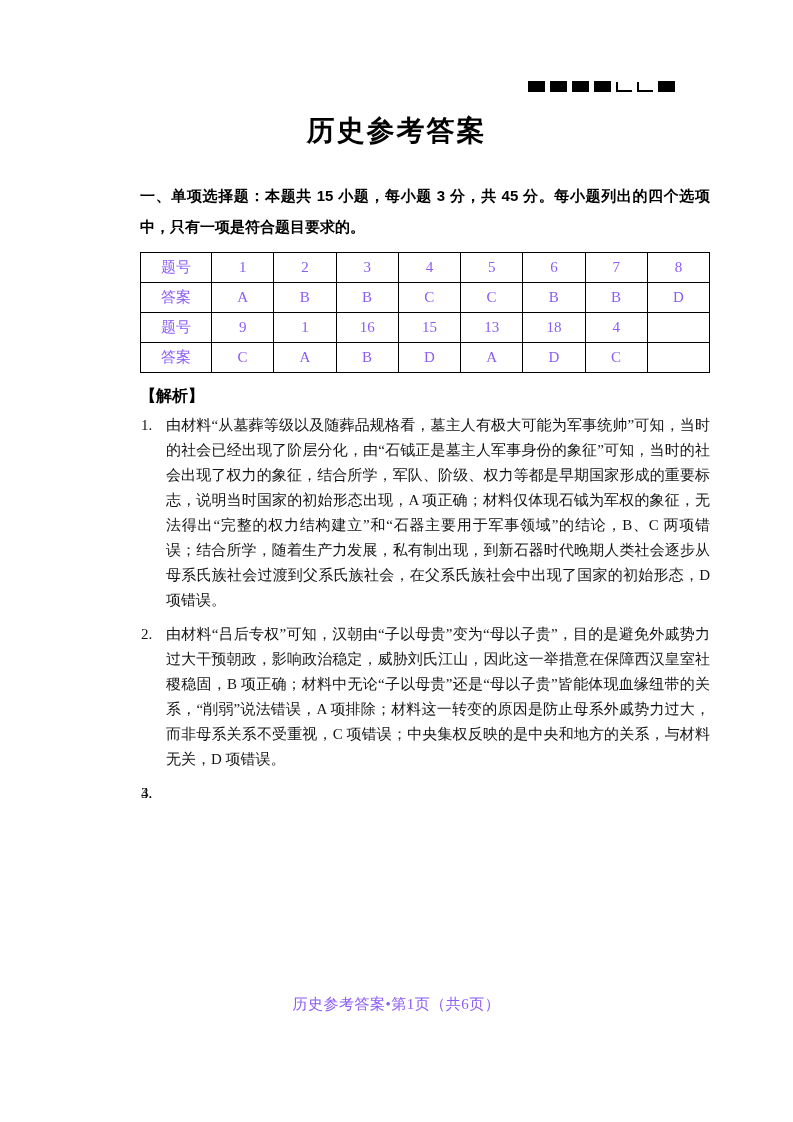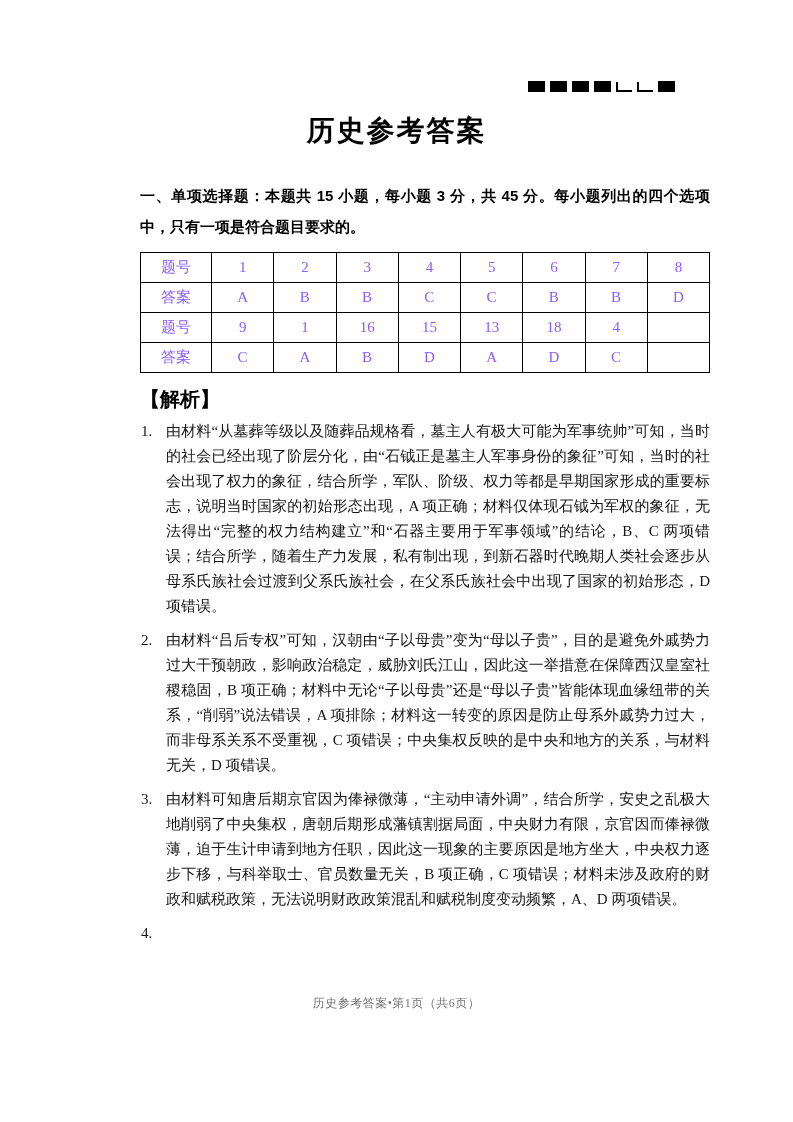--- a/index.html
+++ b/index.html
@@ -47,36 +47,36 @@
   table.answer-table td{
     border:1.6px solid #000;
     height:29px;
     text-align:center;vertical-align:middle;
     font-size:15px;padding:0;color:#8b5cf6;
   }
   table.answer-table td.label-cell{width:70px;}
   .analysis-heading{
     margin:13px 0 6px 0;
     font-family:"Liberation Sans","DejaVu Sans",sans-serif;
-    font-weight:bold;font-size:20px;color:#000;
+    font-weight:bold;font-size:16px;color:#000;
   }
   .analysis-list .item{
     position:relative;
     padding-left:26px;
     font-size:15px;line-height:25px;
     text-align:justify;
     margin-bottom:9px;
     color:#141414;
   }
   .analysis-list .item .num{
     position:absolute;left:1px;top:0;
   }
   .footer{
     position:absolute;top:995px;left:0;width:100%;
-    text-align:center;font-size:12px;color:#737373;
+    text-align:center;font-size:15px;color:#8b5cf6;
     letter-spacing:0.5px;
   }
 </style>
 </head>
 <body>
 
 <div class="page">
 
   <div class="print-marks">
       <span class="mark solid"></span>
@@ -141,21 +141,21 @@
             <td></td>
           </tr>
         </tbody>
     </table>
 
     <div class="analysis-heading">【解析】</div>
 
     <div class="analysis-list">
         <div class="item"><span class="num">1.</span><span>由材料“从墓葬等级以及随葬品规格看，墓主人有极大可能为军事统帅”可知，当时的社会已经出现了阶层分化，由“石钺正是墓主人军事身份的象征”可知，当时的社会出现了权力的象征，结合所学，军队、阶级、权力等都是早期国家形成的重要标志，说明当时国家的初始形态出现，A 项正确；材料仅体现石钺为军权的象征，无法得出“完整的权力结构建立”和“石器主要用于军事领域”的结论，B、C 两项错误；结合所学，随着生产力发展，私有制出现，到新石器时代晚期人类社会逐步从母系氏族社会过渡到父系氏族社会，在父系氏族社会中出现了国家的初始形态，D 项错误。</span></div>
         <div class="item"><span class="num">2.</span><span>由材料“吕后专权”可知，汉朝由“子以母贵”变为“母以子贵”，目的是避免外戚势力过大干预朝政，影响政治稳定，威胁刘氏江山，因此这一举措意在保障西汉皇室社稷稳固，B 项正确；材料中无论“子以母贵”还是“母以子贵”皆能体现血缘纽带的关系，“削弱”说法错误，A 项排除；材料这一转变的原因是防止母系外戚势力过大，而非母系关系不受重视，C 项错误；中央集权反映的是中央和地方的关系，与材料无关，D 项错误。</span></div>
-        <div class="item"><span class="num">3.</span><span>由材料可知唐后期京官因为俸禄微薄，“主动申请外调”，结合所学，安史之乱极大地削弱了中央集权，唐朝后期形成藩镇割据局面，中央财力有限，京官因而俸禄微薄，迫于生计申请到地方任职，因此这一现象的主要原因是地方坐大，中央权力逐步下移，与科举取士、官员数量无关，B 项正确，C 项错误；材料未涉及政府的财政和赋税政策，无法说明财政政策混乱和赋税制度变动频繁，A、D 两项错误。</span></div>
+        <div class="item"><span class="num">3.</span></div>
         <div class="item"><span class="num">4.</span></div>
       </div>
 
   </div>
 
   <div class="footer">历史参考答案•第1页（共6页）</div>
 
 </div>
 
 </body></html>

